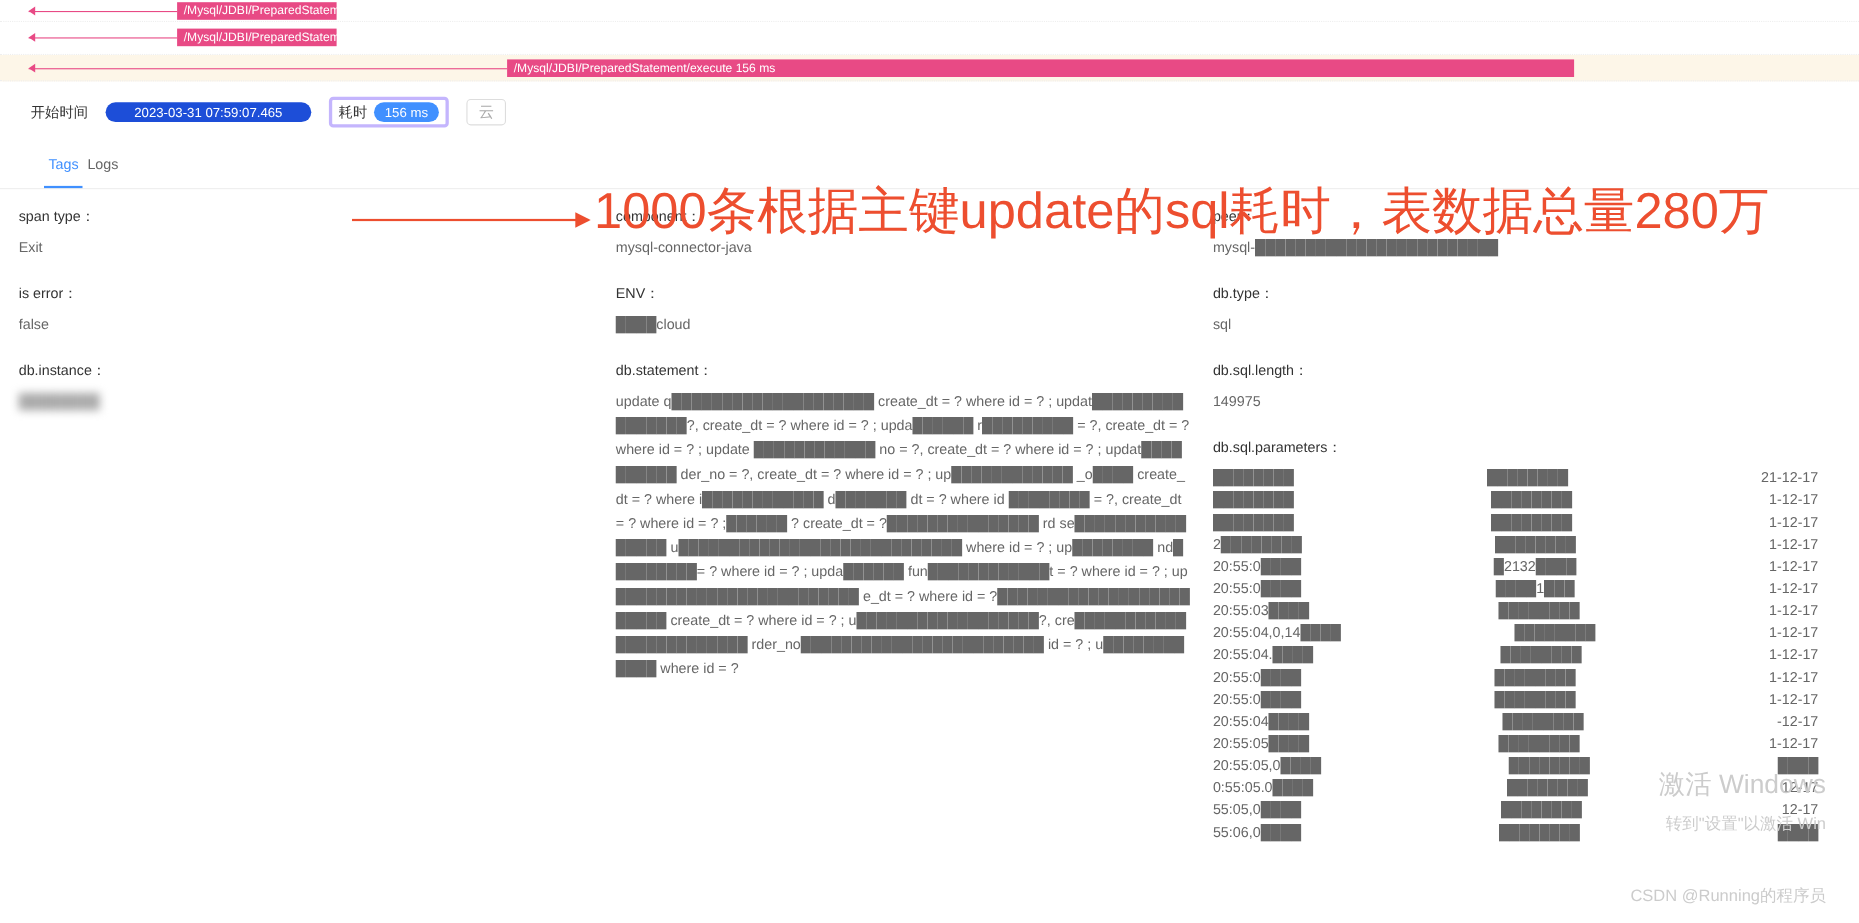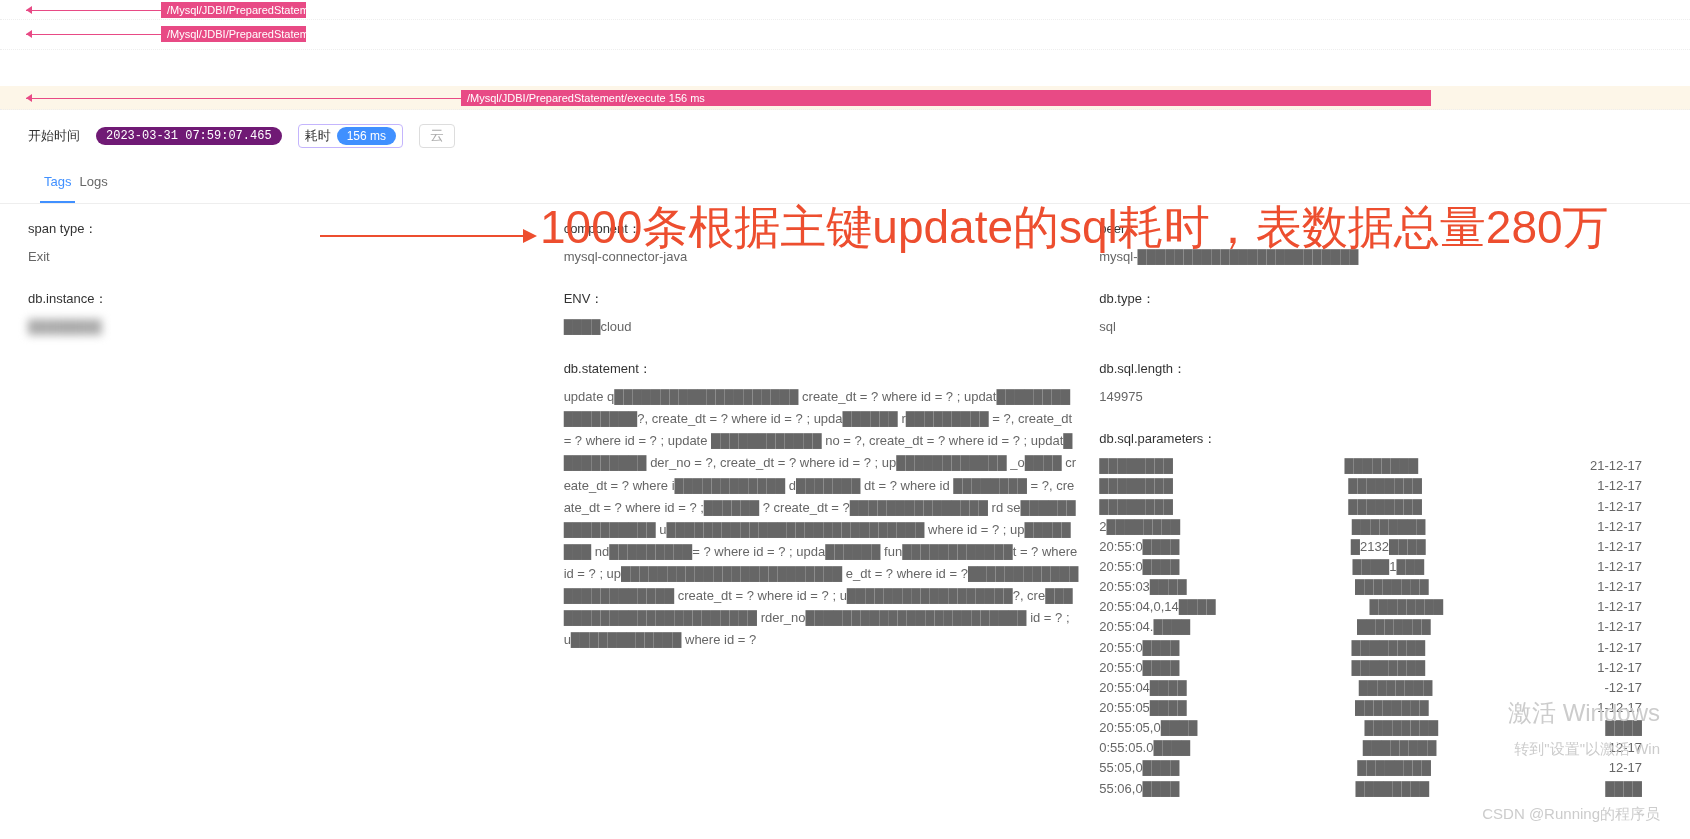--- a/index.html
+++ b/index.html
@@ -1,41 +1,41 @@
 <!DOCTYPE html>
 <html><head>
   <meta charset="utf-8">
   <style>
     * { margin: 0; padding: 0; box-sizing: border-box; }
     body { font-family: "Microsoft YaHei", Arial, sans-serif; font-size: 13px; background: #fff; color: #333; width: 1690px; }
     
     .trace-container { padding: 0; border-radius: 17px; }
     .trace-row { position: relative; height: 20px; border-bottom: 1px dotted #eee; }
-    .trace-row-hl { background: #fdf6e8; height: 24px; margin-top: 36px; }
+    .trace-row-hl { background: #fdf6e8; height: 24px; }
     .trace-line { position: absolute; top: 50%; height: 1px; background: #e84a85; }
     .trace-arrow-left { position: absolute; top: 50%; transform: translateY(-50%); width: 0; height: 0; border-top: 4px solid transparent; border-bottom: 4px solid transparent; border-right: 6px solid #e84a85; }
     .trace-bar { position: absolute; top: 2px; height: 16px; background: #e84a85; color: #fff; font-size: 11px; line-height: 16px; padding: 0 6px; white-space: nowrap; }
     .trace-bar-big { top: 4px; }
     
     .info-bar { display: flex; align-items: center; gap: 16px; padding: 14px 28px; font-size: 13px; }
-    .badge-blue { background: #701a75; color: #fff; padding: 2px 10px; border-radius: 12px; font-size: 12px; font-family: Liberation Mono, monospace; }
-    .highlight-box { border: 1px solid #c4b5fd; padding: 2px 6px; border-radius: 4px; display: inline-flex; align-items: center; gap: 6px; }
+    .badge-blue { background: #1d4ed8; color: #fff; padding: 2px 26px; border-radius: 12px; font-size: 12px; }
+    .highlight-box { border: 3px solid #c4b5fd; padding: 2px 6px; border-radius: 4px; display: inline-flex; align-items: center; gap: 6px; }
     .badge-ms { background: #4090ff; color: #fff; padding: 2px 10px; border-radius: 12px; font-size: 12px; }
     .cloud-icon { color: #aaa; border: 1px solid #ddd; padding: 2px 10px; border-radius: 4px; font-size: 14px; }
     
     .annotation { position: absolute; left: 540px; top: 88px; color: #ed4e2f; font-size: 46px; font-weight: 500; line-height: 1.3; pointer-events: none; }
     .annotation-arrow { position: absolute; left: 320px; top: 125px; width: 215px; height: 2px; background: #ed4e2f; }
     .annotation-arrow::after { content: ""; position: absolute; right: -2px; top: -6px; border-left: 14px solid #ed4e2f; border-top: 7px solid transparent; border-bottom: 7px solid transparent; }
     .wrap-pos { position: relative; }
     
     .tabs { display: flex; padding: 0 40px; border-bottom: 1px solid #eee; }
     .tab { padding: 12px 4px; cursor: pointer; color: #666; }
     .tab.active { color: #4090ff; border-bottom: 2px solid #4090ff; }
     
-    .details { display: flex; padding: 16px 28px; gap: 0; }
+    .details { display: flex; padding: 16px 17px; gap: 0; }
     .col { flex: 1; padding-right: 20px; }
     .col-left { flex: 0.95; }
     .col-mid { flex: 0.95; }
     .col-right { flex: 1; }
     .field { margin-bottom: 22px; }
     .field-label { color: #333; font-size: 13px; margin-bottom: 8px; }
     .field-value { color: #666; font-size: 13px; line-height: 1.7; word-break: break-all; }
     .redacted { filter: blur(4px); color: #aaa; }
     .param-row { display: flex; justify-content: space-between; line-height: 1.55; color: #666; font-size: 13px; }
     
@@ -82,20 +82,24 @@
     <div class="tab">Logs</div>
   </div>
 
   <div class="details">
     <div class="col col-left">
       <div class="field">
         <div class="field-label">span type：</div>
         <div class="field-value">Exit</div>
       </div>
       <div class="field">
+        <div class="field-label">is error：</div>
+        <div class="field-value">false</div>
+      </div>
+      <div class="field">
         <div class="field-label">db.instance：</div>
         <div class="field-value redacted">████████</div>
       </div>
     </div>
     <div class="col col-mid">
       <div class="field">
         <div class="field-label">component：</div>
         <div class="field-value">mysql-connector-java</div>
       </div>
       <div class="field">

